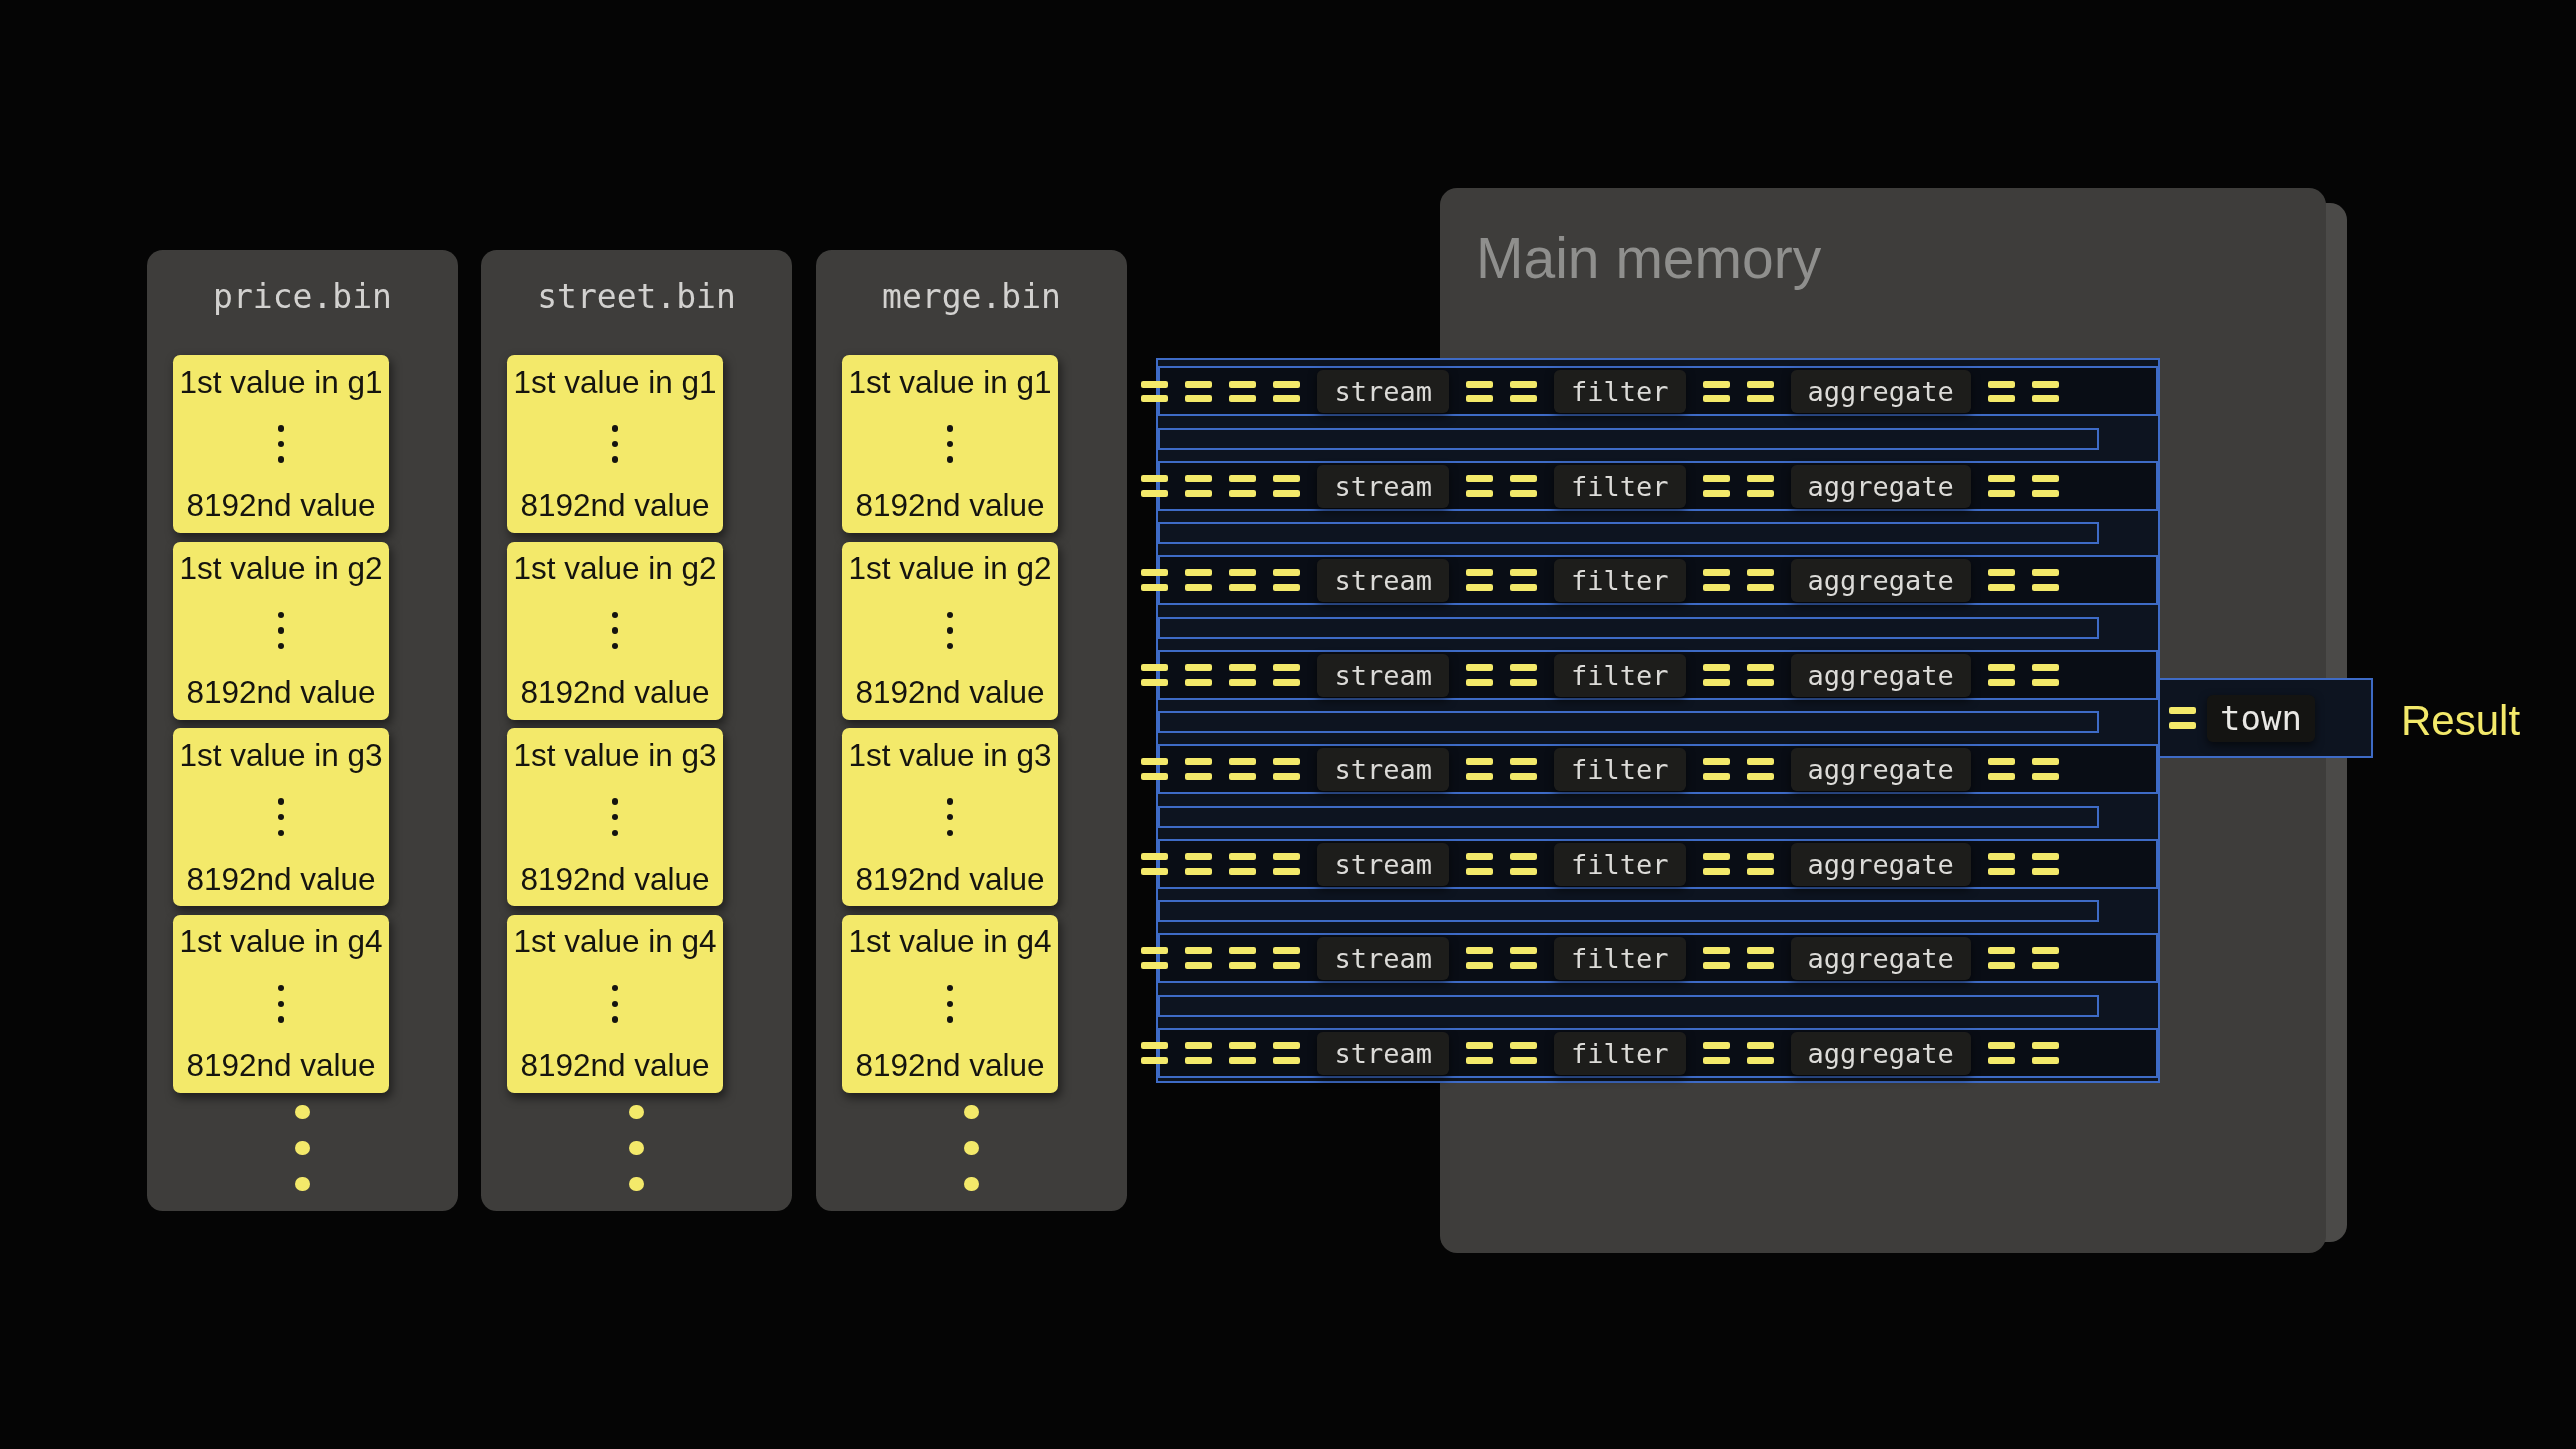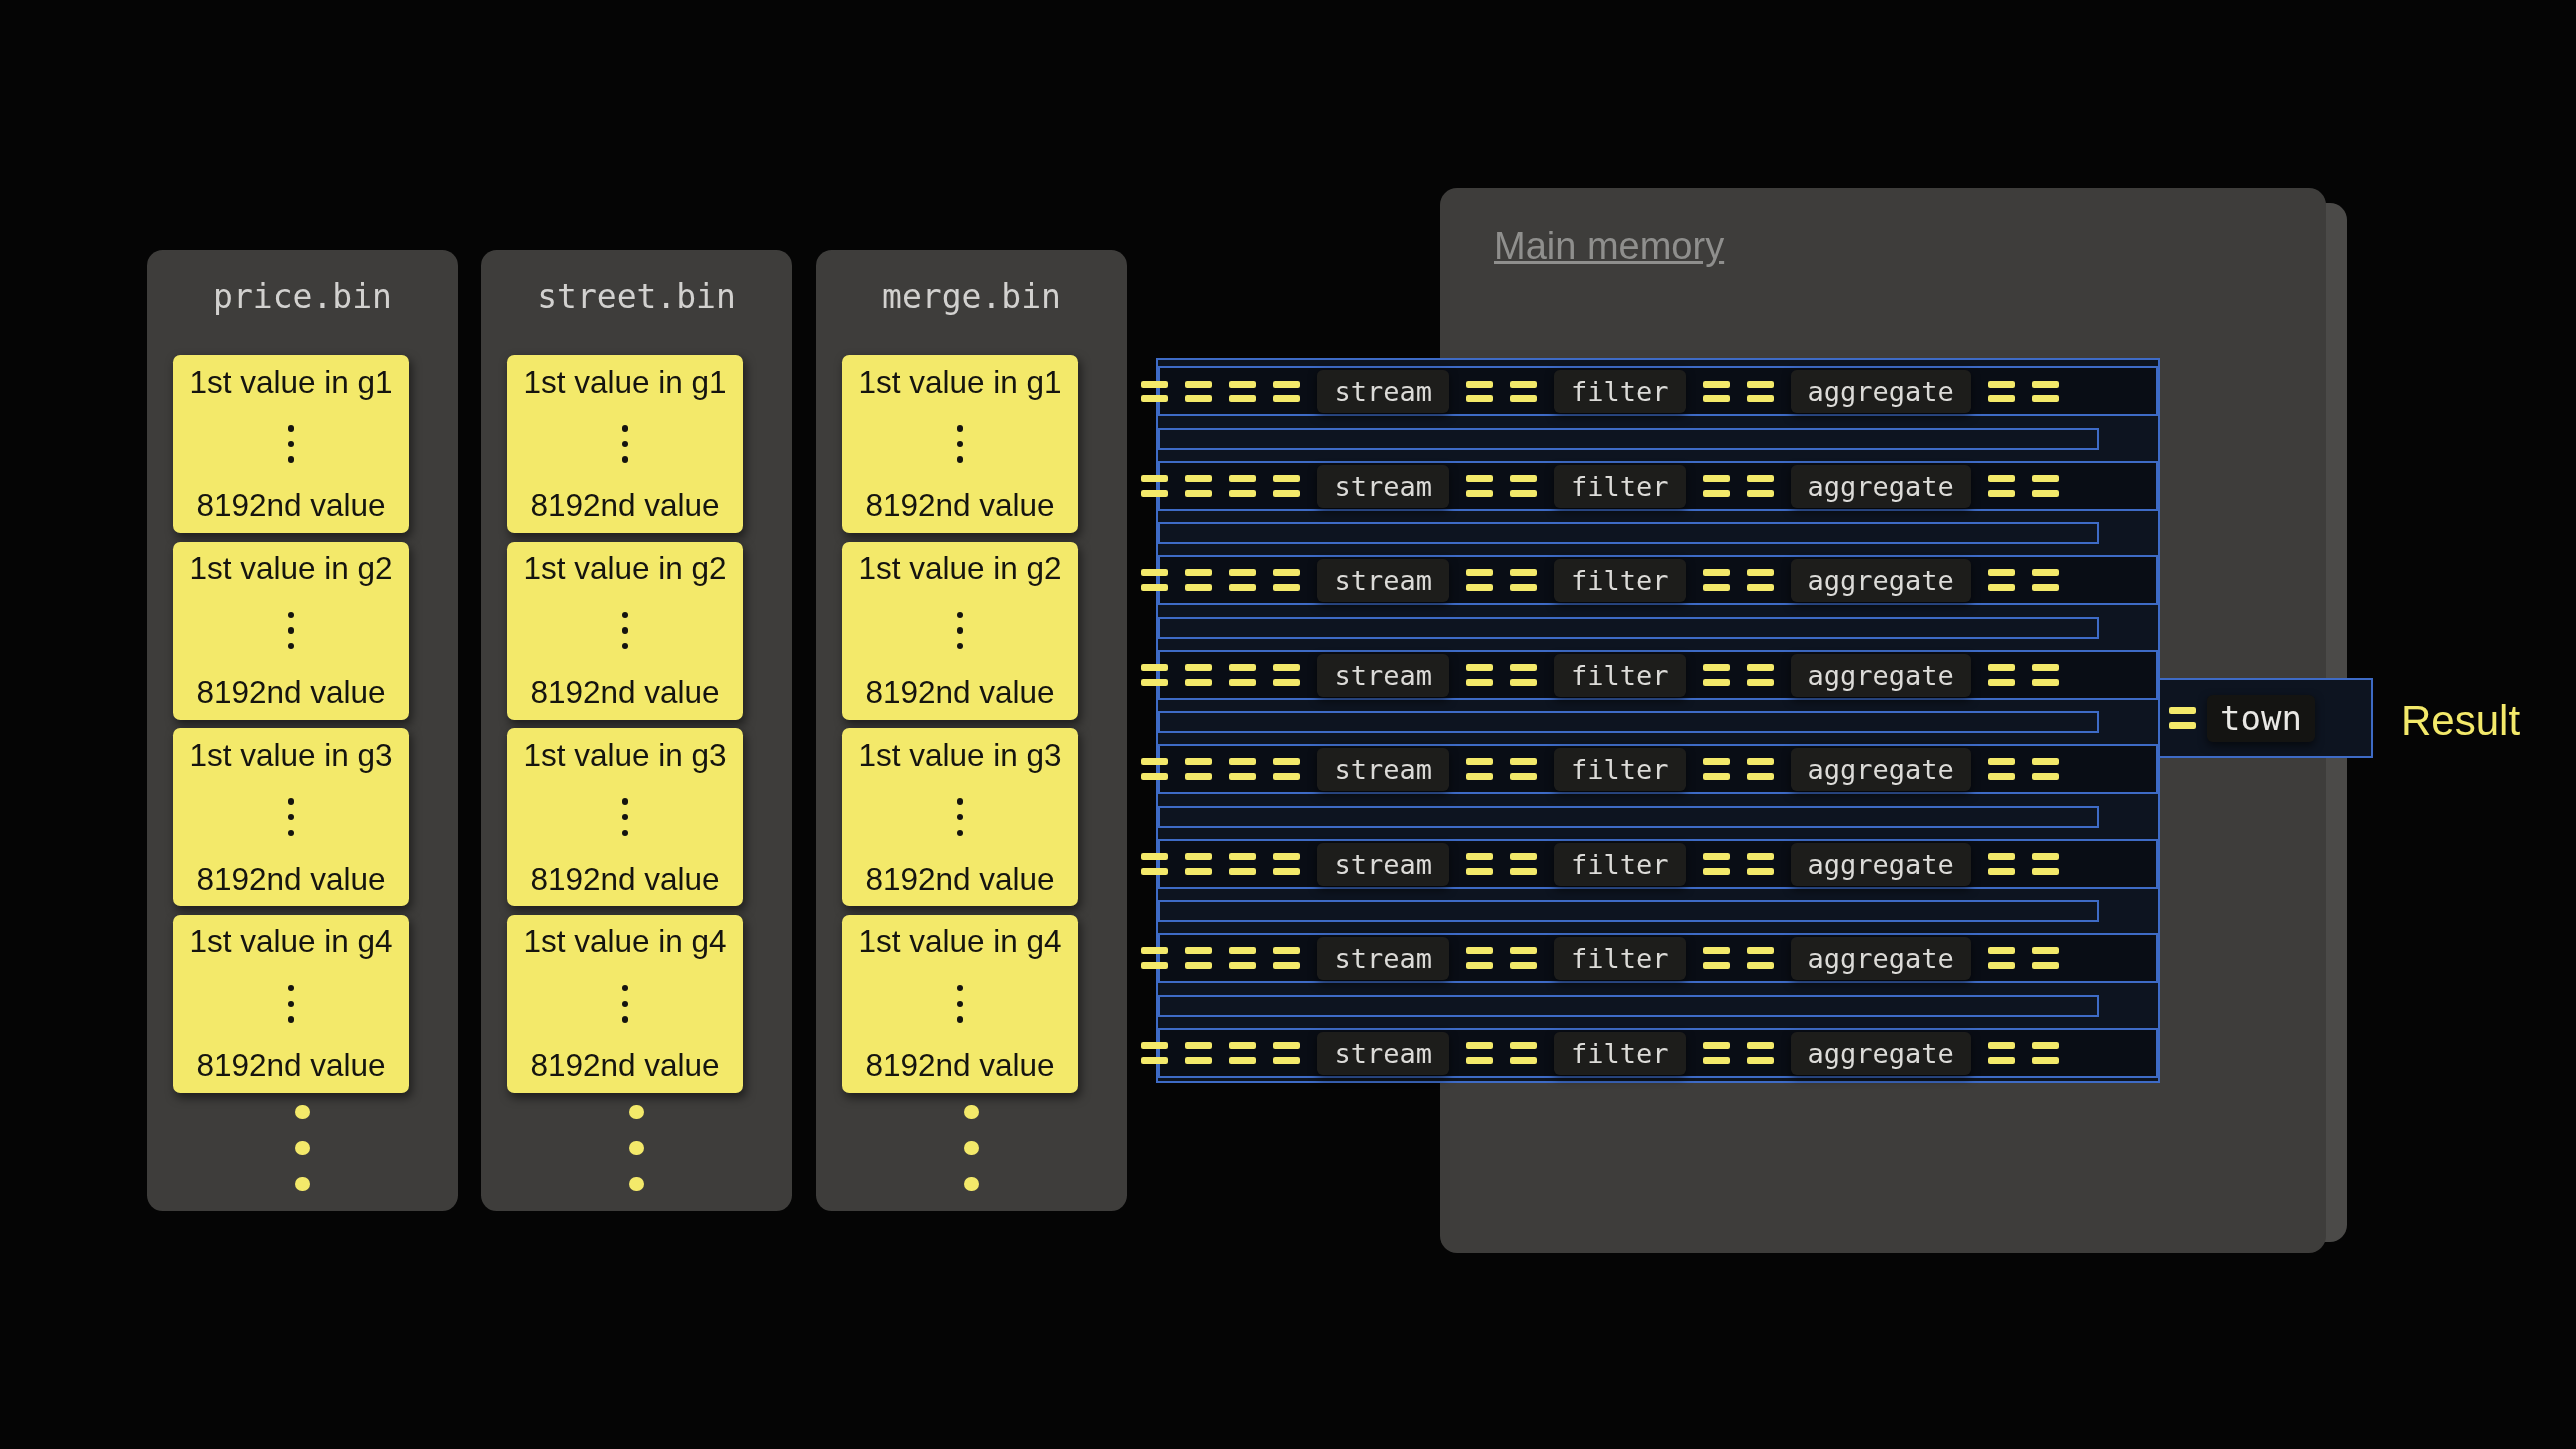--- a/index.html
+++ b/index.html
@@ -5,41 +5,41 @@
   html,body{margin:0;padding:0;background:#050505;}
   .stage{position:relative;width:2576px;height:1449px;background:var(--bg,#050505);overflow:hidden;
          font-family:"Liberation Sans",sans-serif;}
 
   
   .file-panel{position:absolute;top:250px;width:311px;height:961px;
               background:var(--panel,#3e3d3b);border-radius:15.7px;}
   .file-name{position:absolute;top:27px;left:0;right:0;text-align:center;
              font-family:"DejaVu Sans Mono",monospace;font-size:33px;
              color:var(--file-header-text,#d2d1cf);}
-  .blocks{position:absolute;top:105px;left:26px;width:236px;
+  .blocks{position:absolute;top:105px;left:26px;width:216px;
           display:flex;flex-direction:column;gap:8.6px;}
   .block{height:178px;background:var(--yellow,#f3e96a);border-radius:7.2px;
          display:flex;flex-direction:column;align-items:center;justify-content:space-between;
          padding:8.6px 5.7px;box-sizing:border-box;
          box-shadow:2.9px 4.3px 10px rgba(0,0,0,0.5);
          color:var(--block-text,#15140f);font-size:31.5px;}
   .block-first,.block-last{white-space:nowrap;}
   .vdots{display:flex;flex-direction:column;gap:9.3px;}
   .vdots i{width:6.4px;height:6.4px;border-radius:50%;background:var(--block-text,#15140f);display:block;}
   .ellipsis{position:absolute;top:855px;left:0;right:0;
             display:flex;flex-direction:column;align-items:center;gap:21.5px;}
   .ellipsis i{width:14.3px;height:14.3px;border-radius:50%;background:var(--yellow,#f3e96a);display:block;}
 
   
   .mem-back{position:absolute;left:1448px;top:203px;width:899px;height:1039px;
             background:var(--panel-back,#4b4a48);border-radius:17px;}
   .mem-panel{position:absolute;left:1440px;top:188px;width:886px;height:1065px;
              background:var(--panel,#3e3d3b);border-radius:17px;}
-  .mem-title{position:absolute;left:54px;top:37px;font-size:38px;
-             color:var(--memory-title-text,#8f8f8d);text-decoration:underline;}
+  .mem-title{position:absolute;left:36px;top:37px;font-size:57px;
+             color:var(--memory-title-text,#8f8f8d);}
 
   
   .pipe{position:absolute;left:1156px;top:358px;width:1004px;height:725px;
         border:2.1px solid var(--blue,#3e6bc6);background:var(--container-fill,#0d1420);
         box-sizing:border-box;}
   .lane{position:absolute;left:0;width:100%;height:50px;
         border:2.1px solid var(--blue,#3e6bc6);background:var(--lane-fill,#090d15);
         box-sizing:border-box;display:flex;align-items:center;gap:17px;overflow:visible;}
   .lane > :first-child{margin-left:-18.6px;}
   .gap-lane{position:absolute;left:0;width:941px;height:21.5px;

